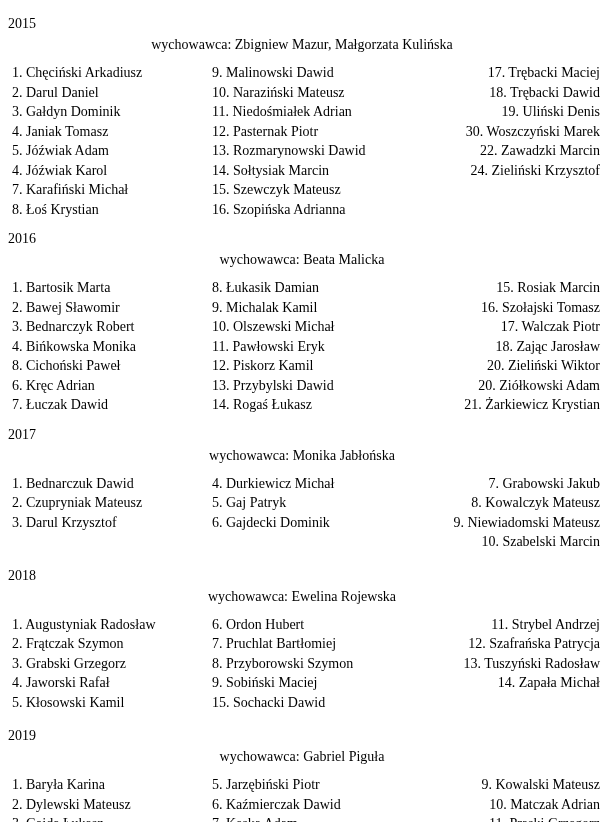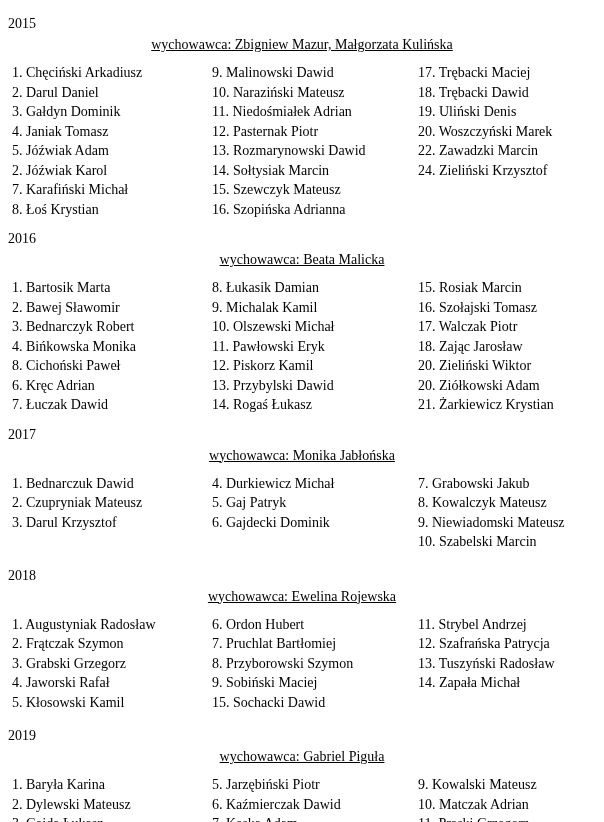--- a/index.html
+++ b/index.html
@@ -24,35 +24,34 @@
   .year-title {
     font-size: 14px;
     line-height: 20px;
     margin-bottom: 1px;
   }
   .teacher {
     text-align: center;
     font-size: 14px;
     line-height: 20px;
     margin-bottom: 8px;
-    text-decoration: underline;
   }
   .columns {
     display: flex;
     flex-direction: row;
     align-items: flex-start;
     padding-left: 4px;
   }
   .column {
     flex: 0 0 auto;
     box-sizing: border-box;
   }
   .col-1 { width: 200px; }
   .col-2 { width: 206px; }
-  .col-3 { width: 182px; }
+  .col-3 { width: 182px; text-align: right; }
   .entry {
     font-size: 14px;
     line-height: 19.5px;
     white-space: nowrap;
   }
   .block-gap-sm { height: 6px; }
   .block-gap-md { height: 10px; }
 </style>
 </head>
 <body>
@@ -62,39 +61,39 @@
   <div class="year-block">
     <div class="year-title">2015</div>
     <div class="teacher">wychowawca: Zbigniew Mazur, Małgorzata Kulińska</div>
     <div class="columns">
       <div class="column col-1">
         <div class="entry">1. Chęciński Arkadiusz</div>
         <div class="entry">2. Darul Daniel</div>
         <div class="entry">3. Gałdyn Dominik</div>
         <div class="entry">4. Janiak Tomasz</div>
         <div class="entry">5. Jóźwiak Adam</div>
-        <div class="entry">2. Jóźwiak Karol</div>
+        <div class="entry">4. Jóźwiak Karol</div>
         <div class="entry">7. Karafiński Michał</div>
         <div class="entry">8. Łoś Krystian</div>
       </div>
       <div class="column col-2">
         <div class="entry">9. Malinowski Dawid</div>
         <div class="entry">10. Naraziński Mateusz</div>
         <div class="entry">11. Niedośmiałek Adrian</div>
         <div class="entry">12. Pasternak Piotr</div>
         <div class="entry">13. Rozmarynowski Dawid</div>
         <div class="entry">14. Sołtysiak Marcin</div>
         <div class="entry">15. Szewczyk Mateusz</div>
         <div class="entry">16. Szopińska Adrianna</div>
       </div>
       <div class="column col-3">
         <div class="entry">17. Trębacki Maciej</div>
         <div class="entry">18. Trębacki Dawid</div>
         <div class="entry">19. Uliński Denis</div>
-        <div class="entry">20. Woszczyński Marek</div>
+        <div class="entry">30. Woszczyński Marek</div>
         <div class="entry">22. Zawadzki Marcin</div>
         <div class="entry">24. Zieliński Krzysztof</div>
       </div>
     </div>
   </div>
 
   <div class="block-gap-sm"></div>
 
   <div class="year-block">
     <div class="year-title">2016</div>

